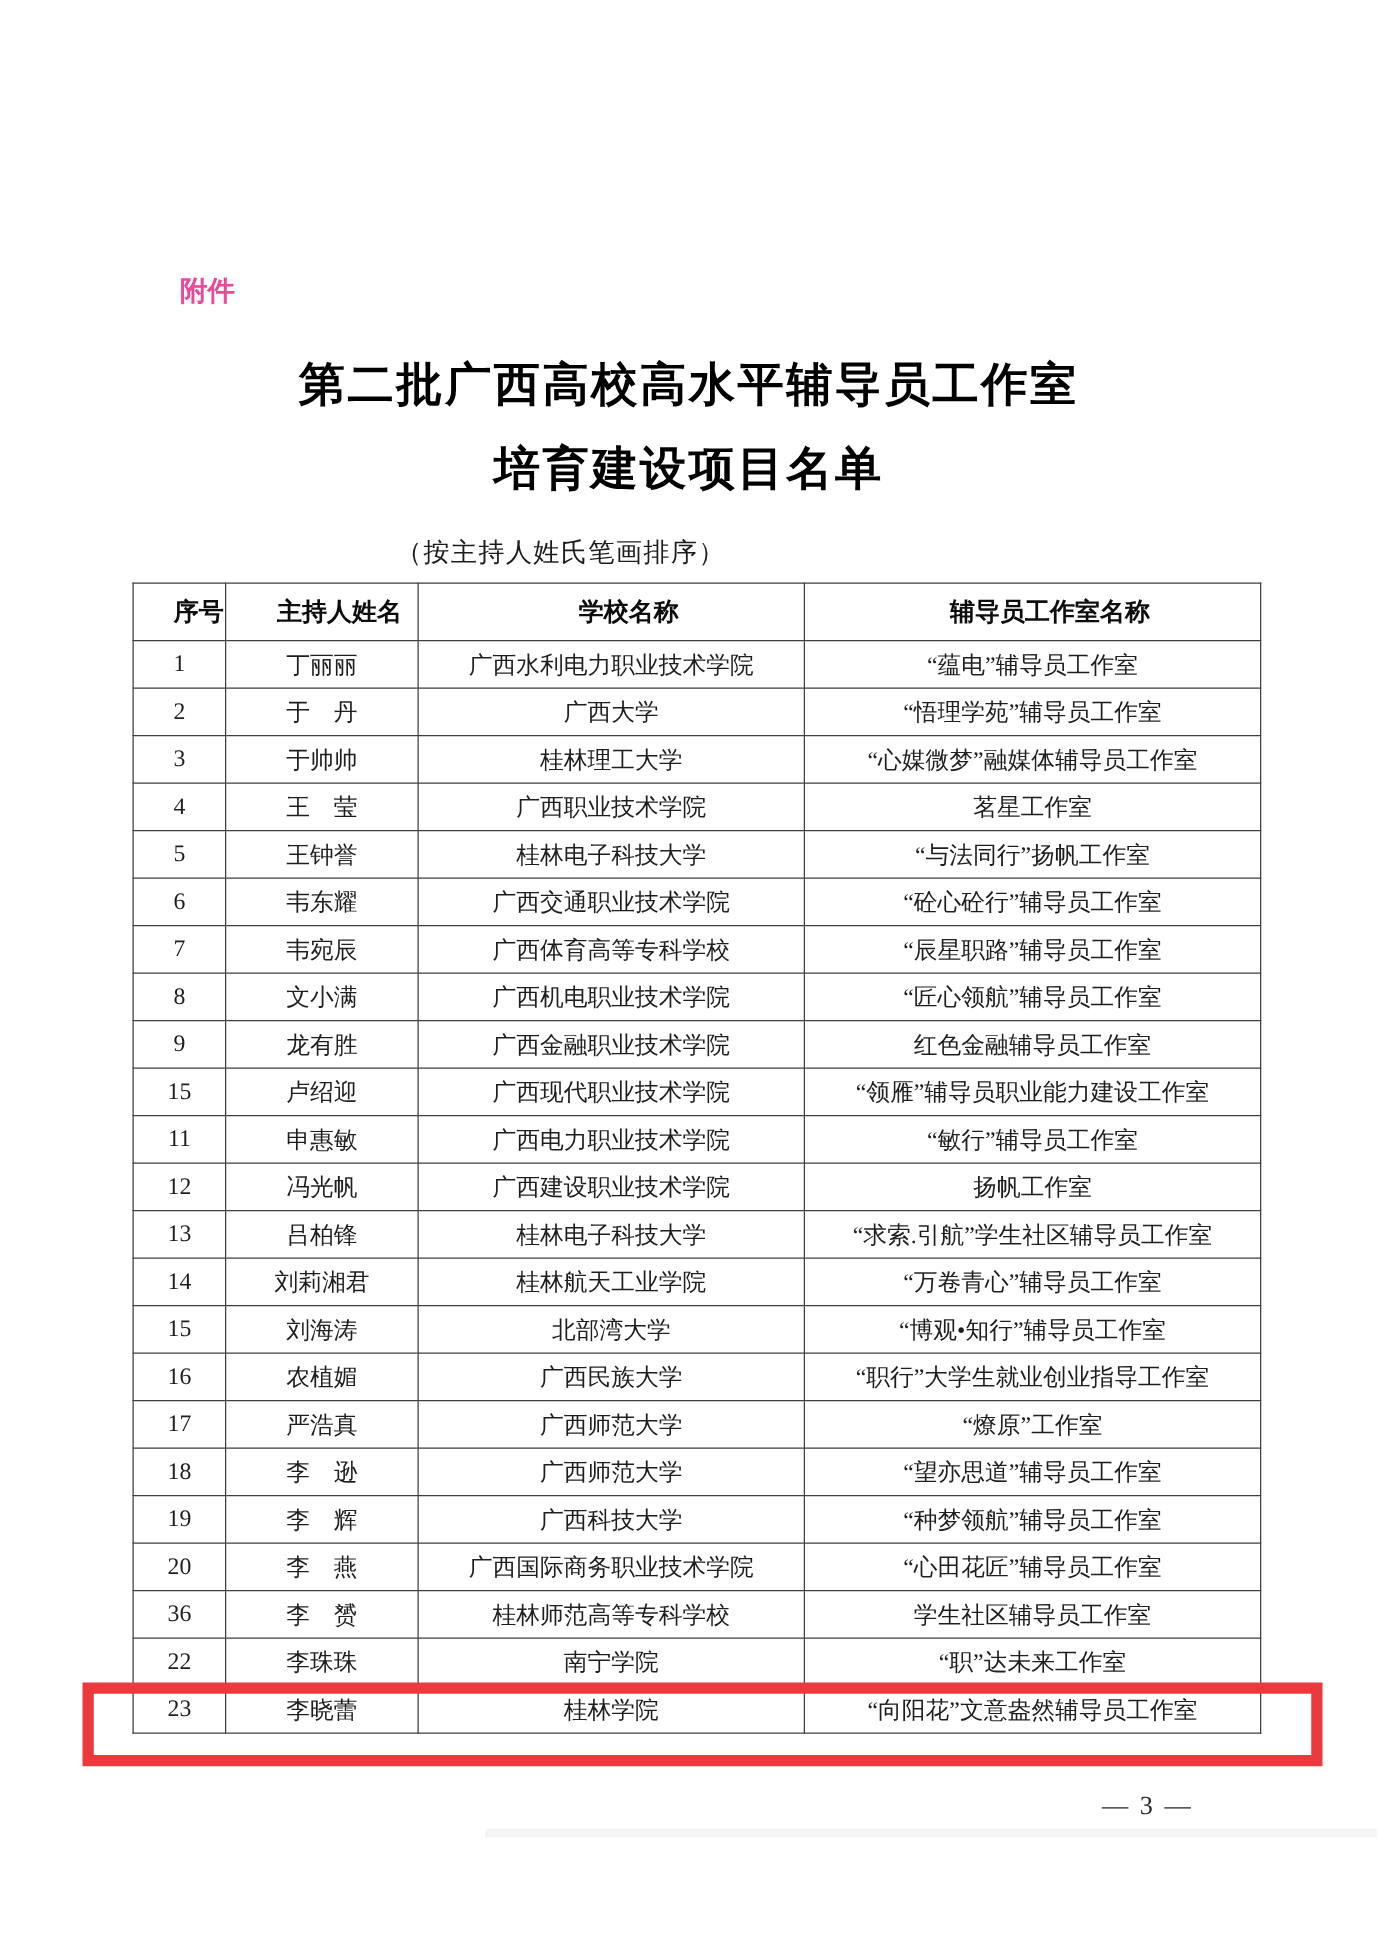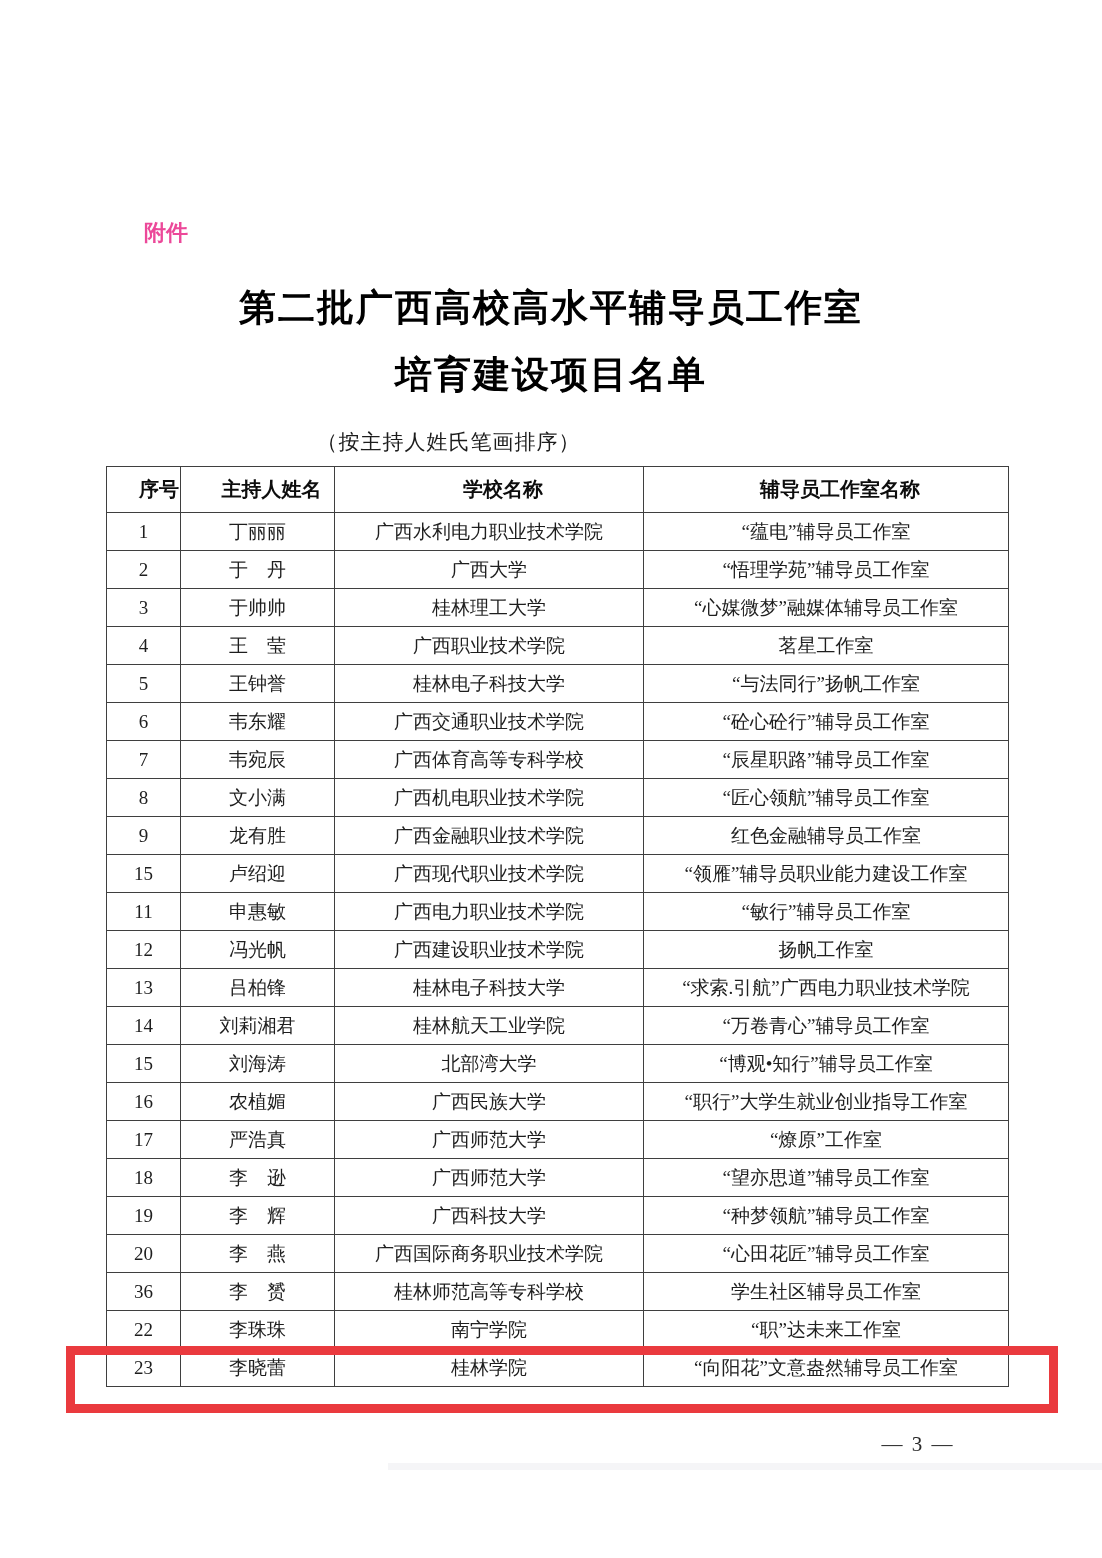--- a/index.html
+++ b/index.html
@@ -165,21 +165,21 @@
         <tr>
           <td>12</td>
           <td>冯光帆</td>
           <td>广西建设职业技术学院</td>
           <td>扬帆工作室</td>
         </tr>
         <tr>
           <td>13</td>
           <td>吕柏锋</td>
           <td>桂林电子科技大学</td>
-          <td>“求索.引航”广西电力职业技术学院</td>
+          <td>“求索.引航”学生社区辅导员工作室</td>
         </tr>
         <tr>
           <td>14</td>
           <td>刘莉湘君</td>
           <td>桂林航天工业学院</td>
           <td>“万卷青心”辅导员工作室</td>
         </tr>
         <tr>
           <td>15</td>
           <td>刘海涛</td>

